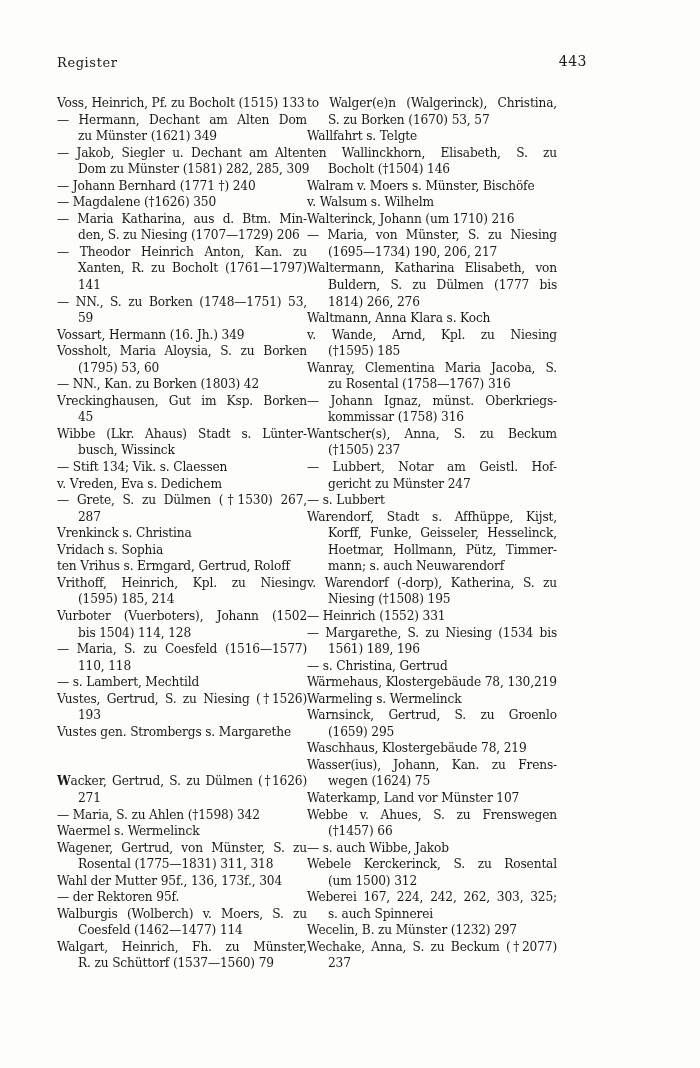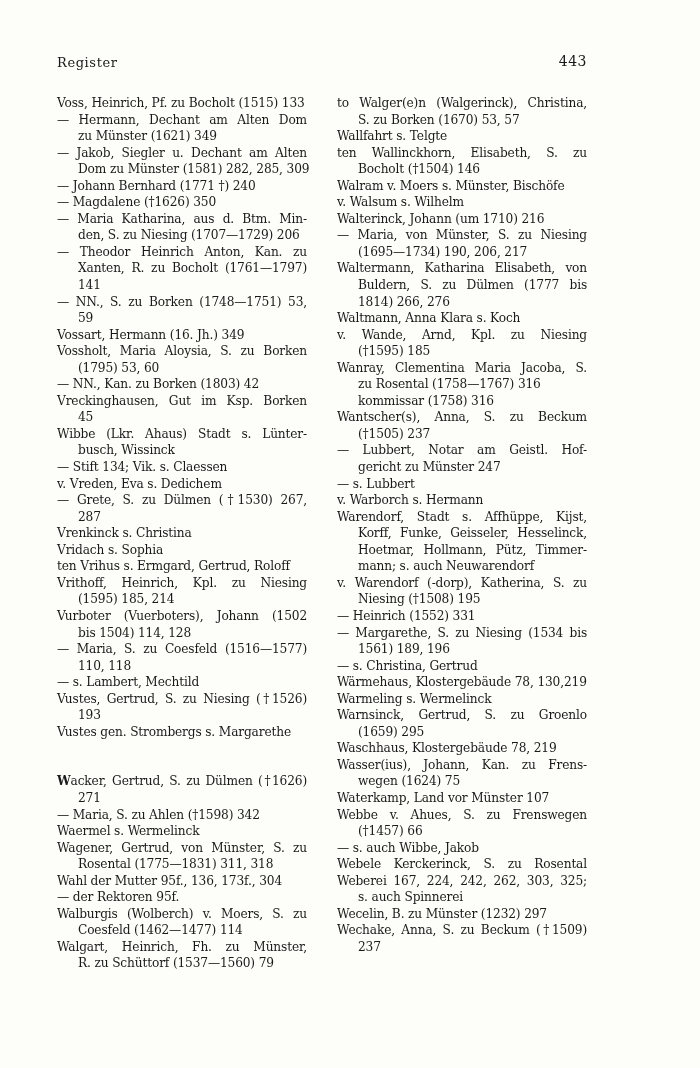--- a/index.html
+++ b/index.html
@@ -32,21 +32,20 @@
   }
   .running-head .pageno{
     position:absolute;
     right:0;top:-1px;
     font-size:14px;
     letter-spacing:0.5px;
   }
   .columns{
     margin-top:24px;
     display:flex;
-    gap:30px;
   }
   .col{
     width:250px;
     font-size:12.2px;
     letter-spacing:-0.15px;
   }
   .line{
     height:16.55px;
     line-height:16.55px;
     white-space:nowrap;
@@ -139,27 +138,27 @@
         <div class="line just">— Maria, von Münster, S. zu Niesing</div>
         <div class="line ind">(1695—1734) 190, 206, 217</div>
         <div class="line just">Waltermann, Katharina Elisabeth, von</div>
         <div class="line ind just">Buldern, S. zu Dülmen (1777 bis</div>
         <div class="line ind">1814) 266, 276</div>
         <div class="line">Waltmann, Anna Klara s. Koch</div>
         <div class="line just">v. Wande, Arnd, Kpl. zu Niesing</div>
         <div class="line ind">(†1595) 185</div>
         <div class="line just">Wanray, Clementina Maria Jacoba, S.</div>
         <div class="line ind">zu Rosental (1758—1767) 316</div>
+        <div class="line just">— Johann Ignaz, münst. Oberkriegs-</div>
         <div class="line ind">kommissar (1758) 316</div>
         <div class="line just">Wantscher(s), Anna, S. zu Beckum</div>
         <div class="line ind">(†1505) 237</div>
         <div class="line just">— Lubbert, Notar am Geistl. Hof-</div>
         <div class="line ind">gericht zu Münster 247</div>
         <div class="line">— s. Lubbert</div>
-        <div class="line">v. Warborch s. Hermann</div>
         <div class="line just">Warendorf, Stadt s. Affhüppe, Kijst,</div>
         <div class="line ind just">Korff, Funke, Geisseler, Hesselinck,</div>
         <div class="line ind just">Hoetmar, Hollmann, Pütz, Timmer-</div>
         <div class="line ind">mann; s. auch Neuwarendorf</div>
         <div class="line just">v. Warendorf (-dorp), Katherina, S. zu</div>
         <div class="line ind">Niesing (†1508) 195</div>
         <div class="line">— Heinrich (1552) 331</div>
         <div class="line just">— Margarethe, S. zu Niesing (1534 bis</div>
         <div class="line ind">1561) 189, 196</div>
         <div class="line">— s. Christina, Gertrud</div>
@@ -168,20 +167,21 @@
         <div class="line just">Warnsinck, Gertrud, S. zu Groenlo</div>
         <div class="line ind">(1659) 295</div>
         <div class="line">Waschhaus, Klostergebäude 78, 219</div>
         <div class="line just">Wasser(ius), Johann, Kan. zu Frens-</div>
         <div class="line ind">wegen (1624) 75</div>
         <div class="line">Waterkamp, Land vor Münster 107</div>
         <div class="line just">Webbe v. Ahues, S. zu Frenswegen</div>
         <div class="line ind">(†1457) 66</div>
         <div class="line">— s. auch Wibbe, Jakob</div>
         <div class="line just">Webele Kerckerinck, S. zu Rosental</div>
+        <div class="line ind">(um 1500) 312</div>
         <div class="line just">Weberei 167, 224, 242, 262, 303, 325;</div>
         <div class="line ind">s. auch Spinnerei</div>
         <div class="line">Wecelin, B. zu Münster (1232) 297</div>
-        <div class="line just">Wechake, Anna, S. zu Beckum (†1509)</div>
+        <div class="line just">Wechake, Anna, S. zu Beckum (†2077)</div>
         <div class="line ind">237</div>
       </div>
   </div>
 </div>
 
 </body></html>

